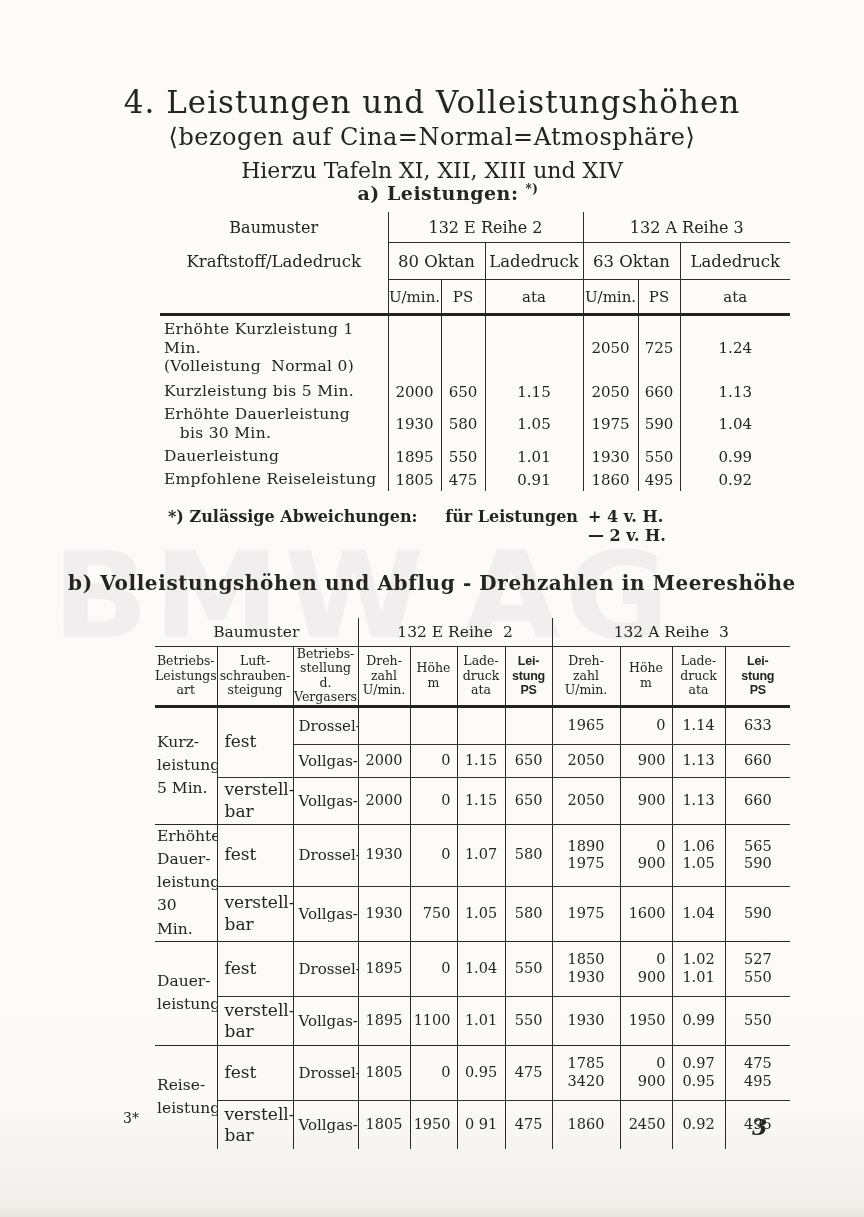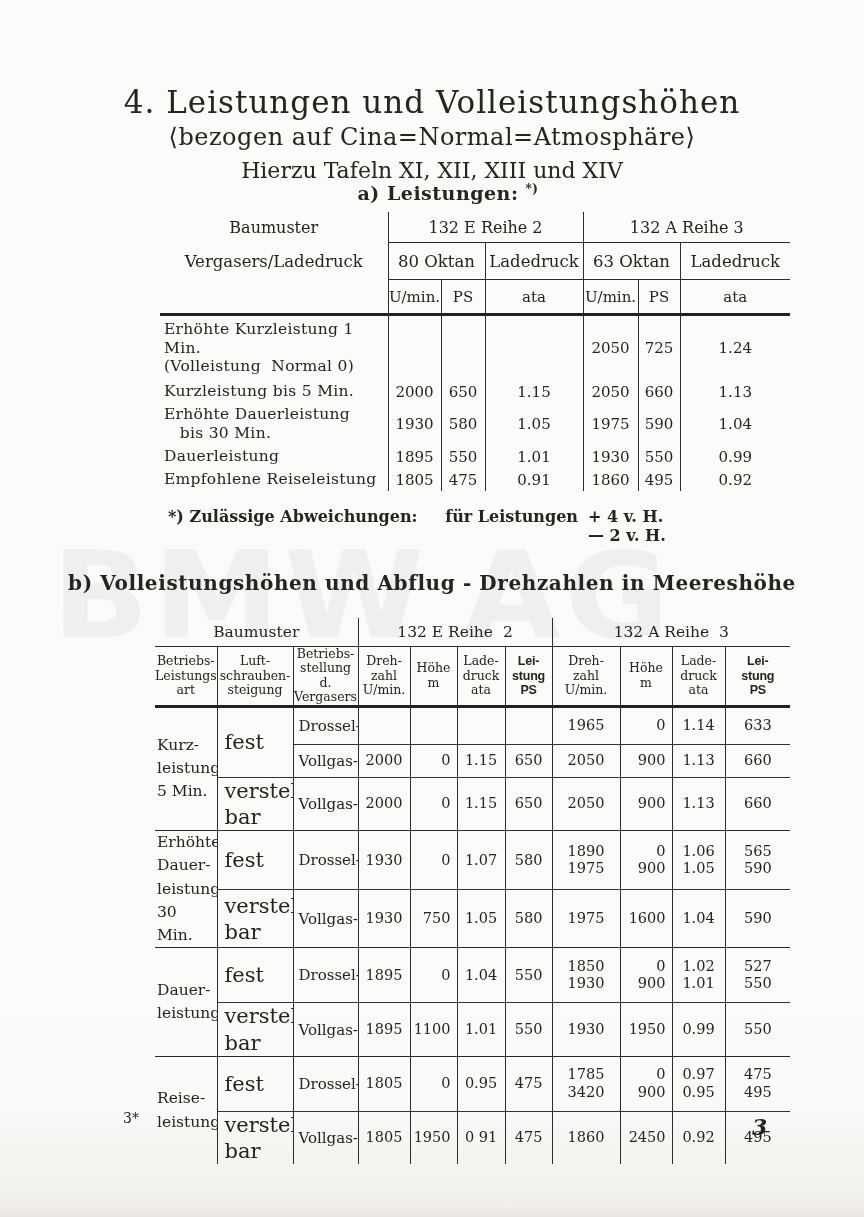--- a/index.html
+++ b/index.html
@@ -50,21 +50,21 @@
   .fn-c1{width:250px;}
   .fn-c2{width:160px;text-align:right;padding-right:10px;}
   .fn-c3{width:100px;}
 
   
   .tb{position:absolute;left:155px;top:618px;width:635px;font-size:14.5px;}
   .tb .h1 td{height:28px;font-size:15.5px;}
   .tb .h2 td{height:54px;font-size:12.5px;line-height:1.15;text-align:center;}
   .tb .cond{font-family:"Liberation Sans",sans-serif;font-weight:bold;font-size:11px;letter-spacing:-0.2px;}
   .tb .glabel{font-size:15.5px;padding-left:2px;line-height:1.5;vertical-align:middle;}
-  .tb .prop{padding-left:7px;font-size:21px;line-height:1.25;}
+  .tb .prop{padding-left:7px;font-size:17px;line-height:1.25;}
   .tb .carb{padding-left:5px;font-size:15px;}
   .tb .num{text-align:center;line-height:1.2;}
   .tb .numr{text-align:right;padding-right:6px;line-height:1.2;}
   .tb .g0r0 td{height:36px;}
   .tb .g0r1 td{height:32px;}
   .tb .g0r2 td{height:46px;}
   .tb .rt td{height:54px;}
   .tb .rb td{height:48px;}
 
   .footer-left{position:absolute;left:123px;top:1110px;font-size:14px;}
@@ -92,21 +92,21 @@
           <col style="width:42px">
           <col style="width:110px">
       </colgroup>
       <tbody>
           <tr class="h1">
         <td class="lab">Baumuster</td>
         <td colspan="3" class="bl ub c">132 E Reihe 2</td>
         <td colspan="3" class="bl ub c">132 A Reihe 3</td>
       </tr>
       <tr class="h2">
-        <td class="lab">Vergasers/Ladedruck</td>
+        <td class="lab">Kraftstoff/Ladedruck</td>
         <td colspan="2" class="bl ub c">80 Oktan</td>
         <td class="bl ub c">Ladedruck</td>
         <td colspan="2" class="bl ub c">63 Oktan</td>
         <td class="bl ub c">Ladedruck</td>
       </tr>
       <tr class="h3">
         <td class="hb"></td>
         <td class="bl hb c">U/min.</td>
         <td class="bl hb c">PS</td>
         <td class="bl hb c">ata</td>

